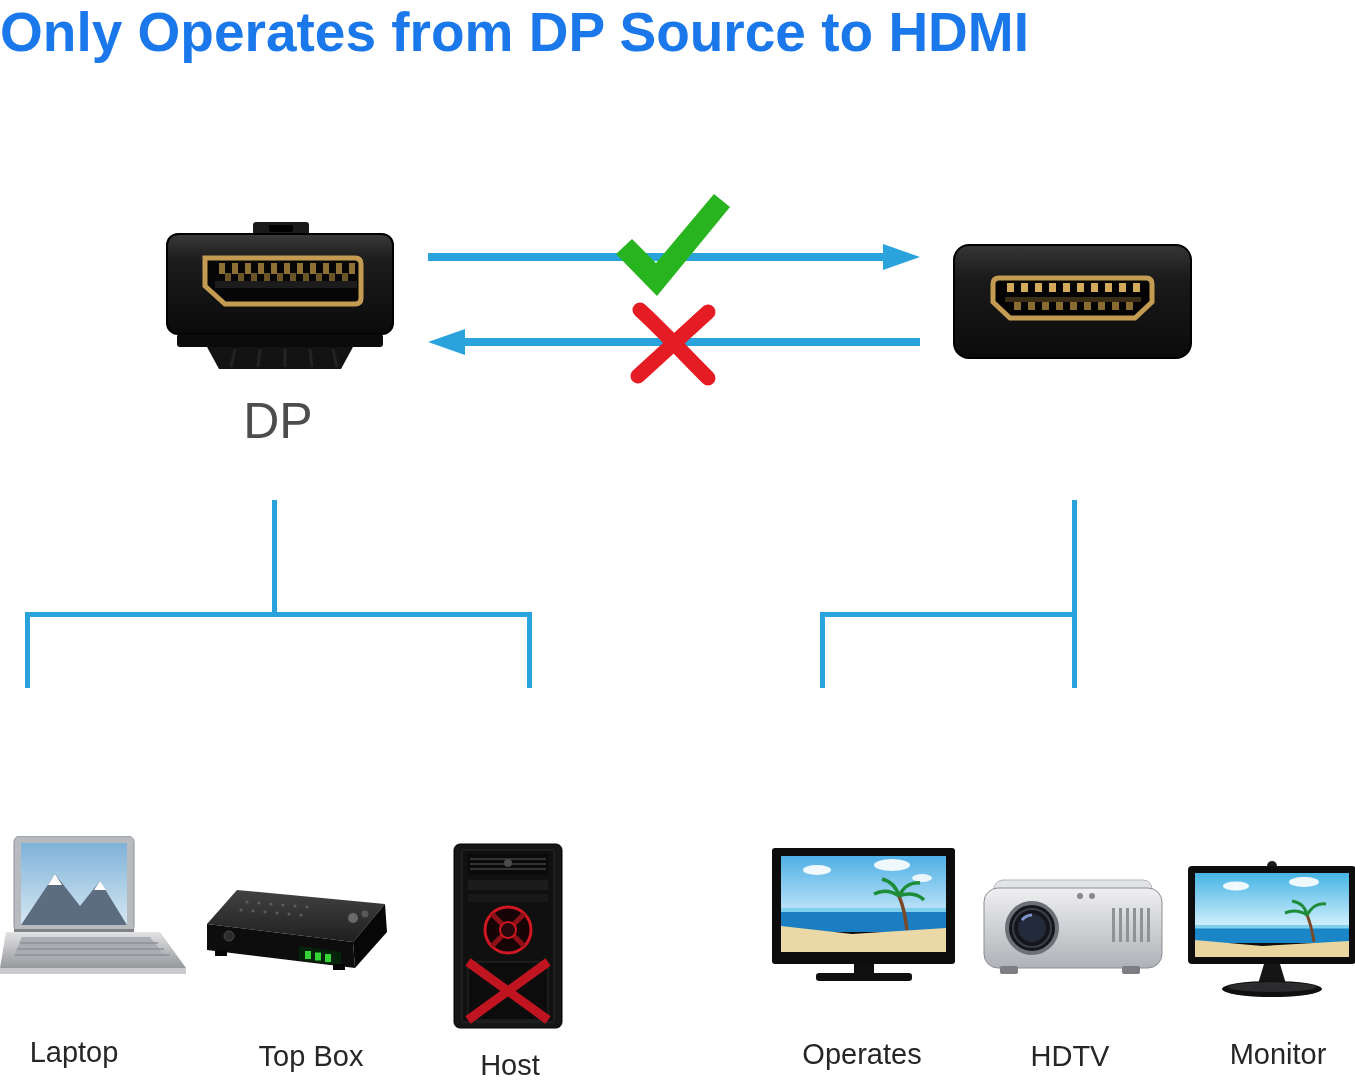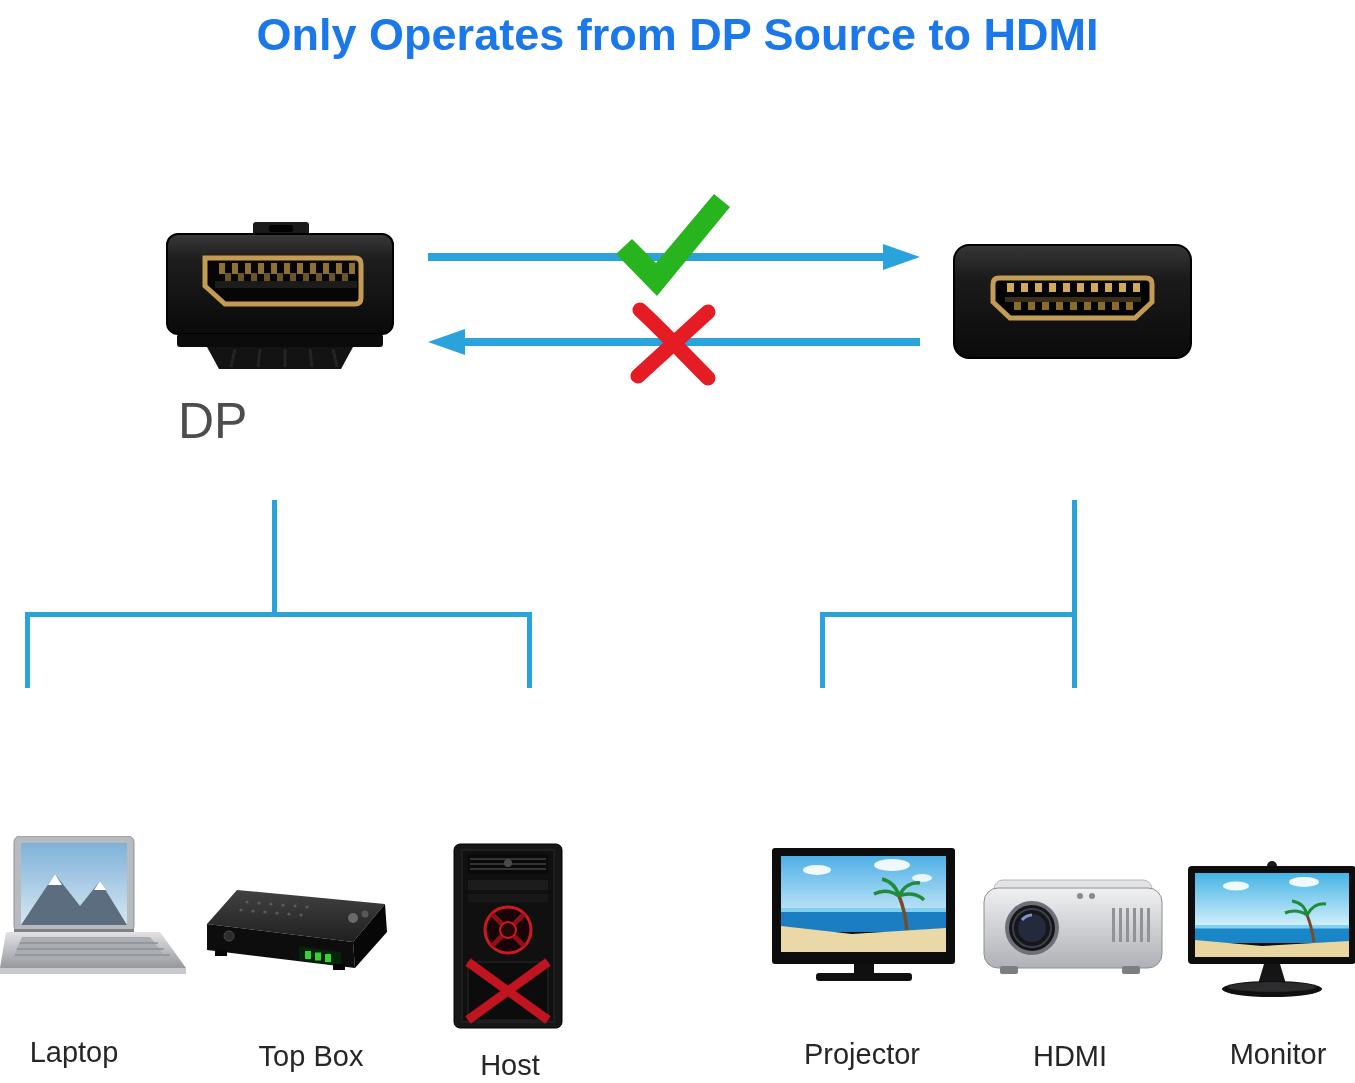--- a/index.html
+++ b/index.html
@@ -7,23 +7,23 @@
     --c-lines:#2aa3dd;
     --c-check:#27b41e;
     --c-cross:#e51c23;
     --c-connector_label:#4d4d4d;
     --c-device_label:#262626;
   }
   html,body{margin:0;padding:0;background:#ffffff;}
   #stage{position:relative;width:1355px;height:1083px;background:#ffffff;
          font-family:"Liberation Sans",sans-serif;overflow:hidden;}
   .abs{position:absolute;}
-  #title{left:0;top:9px;width:100%;text-align:center;font-size:45px;font-weight:bold;
+  #title{left:0;top:0;width:100%;text-align:left;font-size:55px;font-weight:bold;
          color:var(--c-title);}
-  .conn-label{font-size:50px;color:var(--c-connector_label);}
+  .conn-label{font-size:50px;color:var(--c-connector_label);text-align:center;}
   .dev-label{font-size:29px;color:var(--c-device_label);text-align:center;}
   .blue-line{background:var(--c-lines);}
   .line-fill{fill:var(--c-lines);}
   .check-fill{fill:var(--c-check);}
   .cross-stroke{stroke:var(--c-cross);stroke-width:15;fill:none;stroke-linecap:round;}
 </style>
 </head>
 <body>
 
 <div id="stage">
@@ -228,21 +228,21 @@
     <ellipse cx="120" cy="17" rx="18" ry="6" fill="#ffffff" opacity="0.9"></ellipse>
     <ellipse cx="150" cy="30" rx="10" ry="4" fill="#ffffff" opacity="0.85"></ellipse>
     <rect x="9" y="60" width="165" height="24" fill="#1c7ec2"></rect>
     <rect x="9" y="60" width="165" height="4" fill="#7fd0ee"></rect>
     <path d="M9 78 L80 86 L174 80 L174 104 L9 104 Z" fill="#ead9a6"></path>
     <path d="M135 82 C133 68 132 60 127 48" stroke="#7a4a28" stroke-width="3.5" fill="none"></path>
     <path d="M127 48 C118 42 110 42 102 46 M127 48 C124 38 118 33 110 31 M127 48 C132 38 140 34 148 35 M127 48 C136 44 146 46 152 52" stroke="#1f8c3a" stroke-width="3.5" fill="none"></path>
     <rect x="82" y="116" width="20" height="9" fill="#101010"></rect>
     <rect x="44" y="125" width="96" height="8" rx="3" fill="#101010"></rect>
   </svg>
-  <div class="abs dev-label" style="left:782px;top:1038px;width:160px">Projector</div>
+  <div class="abs dev-label" style="left:782px;top:1038px;width:160px">Operates</div>
 
   <svg class="abs" style="left:980px;top:866px" width="186" height="118" viewBox="0 0 186 118">
     <defs>
       <linearGradient id="projBody" x1="0" y1="0" x2="0" y2="1">
         <stop offset="0" stop-color="#f0f0f2"></stop>
           <stop offset="1" stop-color="#aeb1b6"></stop>
       </linearGradient>
     </defs>
     <rect x="14" y="14" width="158" height="18" rx="9" fill="#e2e3e6" stroke="#b4b6ba"></rect>
     <rect x="4" y="22" width="178" height="80" rx="14" fill="url(#projBody)" stroke="#8c8f94"></rect>
@@ -256,21 +256,21 @@
       <rect x="132" y="42" width="3" height="34"></rect>
         <rect x="139" y="42" width="3" height="34"></rect>
       <rect x="146" y="42" width="3" height="34"></rect>
         <rect x="153" y="42" width="3" height="34"></rect>
       <rect x="160" y="42" width="3" height="34"></rect>
         <rect x="167" y="42" width="3" height="34"></rect>
     </g>
     <rect x="20" y="100" width="18" height="8" rx="2" fill="#7c7e83"></rect>
     <rect x="142" y="100" width="18" height="8" rx="2" fill="#7c7e83"></rect>
   </svg>
-  <div class="abs dev-label" style="left:990px;top:1040px;width:160px">HDMI</div>
+  <div class="abs dev-label" style="left:990px;top:1040px;width:160px">HDTV</div>
 
   <svg class="abs" style="left:1186px;top:860px" width="172" height="140" viewBox="0 0 172 140">
     <defs>
       <linearGradient id="monSky" x1="0" y1="0" x2="0" y2="1">
         <stop offset="0" stop-color="#45b4e4"></stop>
           <stop offset="1" stop-color="#cfeefb"></stop>
       </linearGradient>
     </defs>
     <circle cx="86" cy="6" r="5" fill="#1a1a1a"></circle>
     <rect x="2" y="6" width="168" height="98" rx="4" fill="#0d0d0d"></rect>

